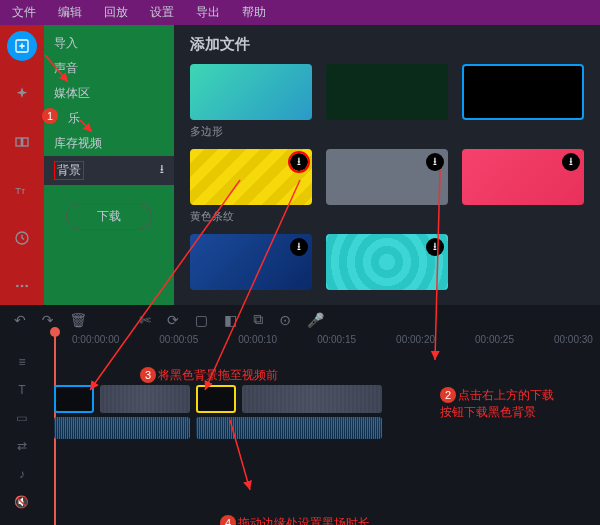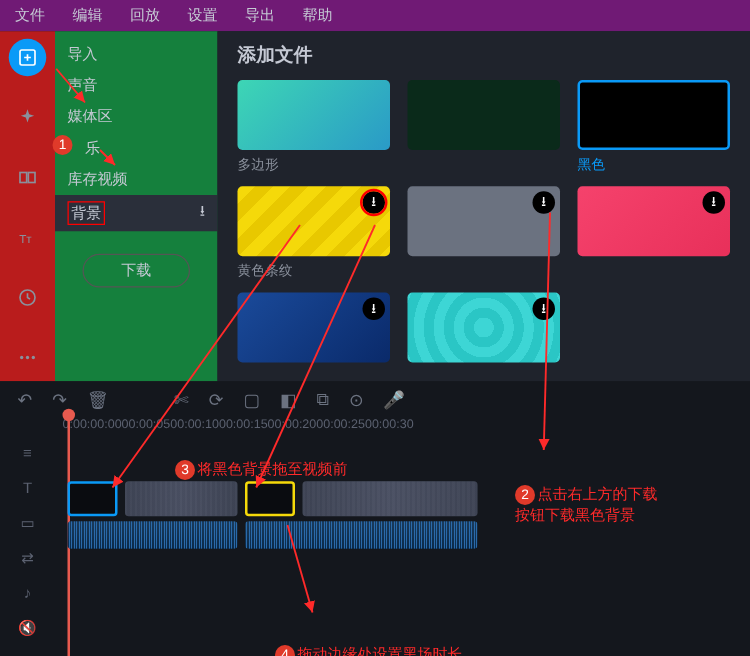--- a/index.html
+++ b/index.html
@@ -28,21 +28,21 @@
 .thumb { width: 100%; height: 56px; border-radius: 4px; position: relative; }
 .tile-label { font-size: 11px; padding-top: 4px; color: #8a909c; }
 .tile.selected .thumb { border: 2px solid #0a9af7; }
 .tile.selected .tile-label { color: #0a9af7; }
 .dl-badge { position: absolute; top: 4px; right: 4px; width: 18px; height: 18px; border-radius: 50%; background: #000; color: #fff; display: flex; align-items: center; justify-content: center; font-size: 11px; }
 .dl-highlight { outline: 2px solid red; }
 
 .timeline-area { background: #14171d; height: 245px; position: relative; }
 .edit-toolbar { display: flex; align-items: center; gap: 16px; padding: 6px 14px; color: #6b7280; font-size: 14px; }
 .edit-toolbar .sp { flex: 0 0 20px; }
-.ruler { display: flex; font-size: 10px; color: #5b6170; padding: 0 50px; margin-bottom: 8px; }
+.ruler { display: flex; font-size: 10px; color: #5b6170; padding: 0 72px; gap: 40px; margin-bottom: 8px; }
 .tracks-wrap { display: flex; }
 .track-icons { width: 44px; display: flex; flex-direction: column; align-items: center; gap: 14px; padding-top: 2px; color: #5b6170; }
 .tracks { flex: 1; position: relative; padding-top: 6px; }
 .vtrack { display: flex; gap: 6px; padding-left: 10px; align-items: center; }
 .clip { width: 40px; height: 28px; border-radius: 3px; background: #0a0c10; }
 .clip.sel-blue { border: 2px solid #0a9af7; }
 .clip.sel-yellow { border: 2px solid #f5d90a; }
 .clip.video { width: 90px; background: linear-gradient(90deg,#3a4252,#4a5265,#3a4252); position: relative; overflow: hidden; }
 .clip.video::after{content:"";position:absolute;inset:0;background:repeating-linear-gradient(90deg,#556,#556 2px,#445 2px,#445 4px);opacity:.3;}
 .atrack { display: flex; gap: 6px; padding-left: 10px; margin-top: 4px; }
@@ -128,21 +128,20 @@
     <div class="grid" id="tile-grid">
         <div class="tile">
           <div class="thumb" style="background: linear-gradient(135deg, rgb(61, 214, 181), rgb(42, 154, 199));"></div>
           <div class="tile-label">多边形</div>
         </div>
         <div class="tile">
           <div class="thumb" style="background: rgb(10, 42, 26);"></div>
         </div>
         <div class="tile selected">
           <div class="thumb" style="background: rgb(0, 0, 0);"></div>
-          <div class="tile-label">黑色</div>
         </div>
         <div class="tile">
           <div class="thumb" style="background: repeating-linear-gradient(135deg, rgb(245, 217, 10) 0px, rgb(245, 217, 10) 10px, rgb(232, 200, 0) 10px, rgb(232, 200, 0) 20px);">
             <div class="dl-badge dl-highlight">⭳</div>
           </div>
           <div class="tile-label">黄色条纹</div>
         </div>
         <div class="tile">
           <div class="thumb" style="background: rgb(107, 114, 128);">
             <div class="dl-badge">⭳</div>
@@ -211,21 +210,21 @@
       <div class="atrack">
         <div class="aclip" style="width:136px"></div>
         <div class="aclip" style="width:186px"></div>
       </div>
     </div>
   </div>
 
   <div class="anno" style="left:140px; top:62px">
     <span class="num-badge">3</span><span>将黑色背景拖至视频前</span>
   </div>
-  <div class="anno" style="left:412px; top:82px">
+  <div class="anno" style="left:440px; top:82px">
     <span class="num-badge">2</span><span>点击右上方的下载</span><br>
     <span>按钮下载黑色背景</span>
   </div>
   <div class="anno" style="left:220px; top:210px">
     <span class="num-badge">4</span><span>拖动边缘处设置黑场时长</span>
   </div>
 </div>
 
 <svg class="arrow" style="left:0;top:0" width="600" height="525">
   <defs>

